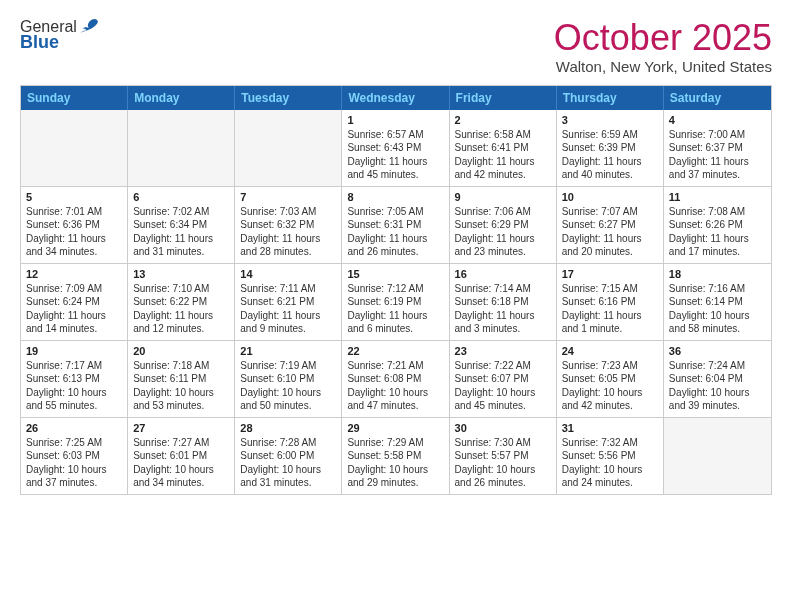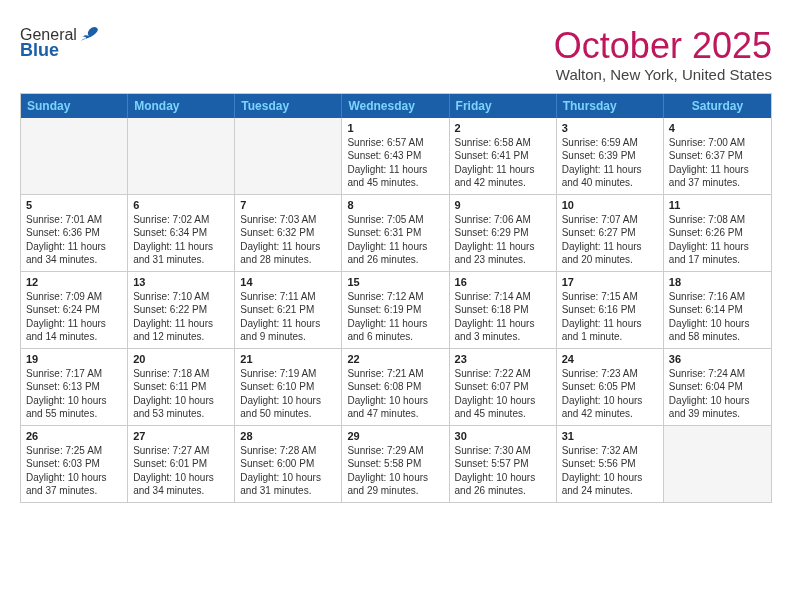--- a/index.html
+++ b/index.html
@@ -6,21 +6,21 @@
     body {
       font-family: Arial, sans-serif;
       background: #fff;
       width: 792px;
       height: 612px;
       overflow: hidden;
     }
     .page {
       width: 792px;
       height: 484px;
-      padding: 26px 20px 10px 20px;
+      padding: 18px 20px 10px 20px;
       display: flex;
       flex-direction: column;
     }
     .header {
       display: flex;
       justify-content: space-between;
       align-items: flex-start;
       margin-bottom: 10px;
     }
     .logo {
@@ -55,21 +55,21 @@
       background: #1a5fa8;
     }
     .cal-header-cell {
       color: #7dd3fc;
       font-size: 12px;
       font-weight: bold;
       padding: 5px 6px;
       border-right: 1px solid #3a7fc8;
       text-align: left;
     }
-    .cal-header-cell:last-child { border-right: none; text-align: center; }
+    .cal-header-cell:last-child { border-right: none; }
     .cal-body {
       flex: 1;
       display: flex;
       flex-direction: column;
     }
     .cal-row {
       display: grid;
       grid-template-columns: repeat(7, 1fr);
       flex: 1;
       border-top: 1px solid #ccc;

